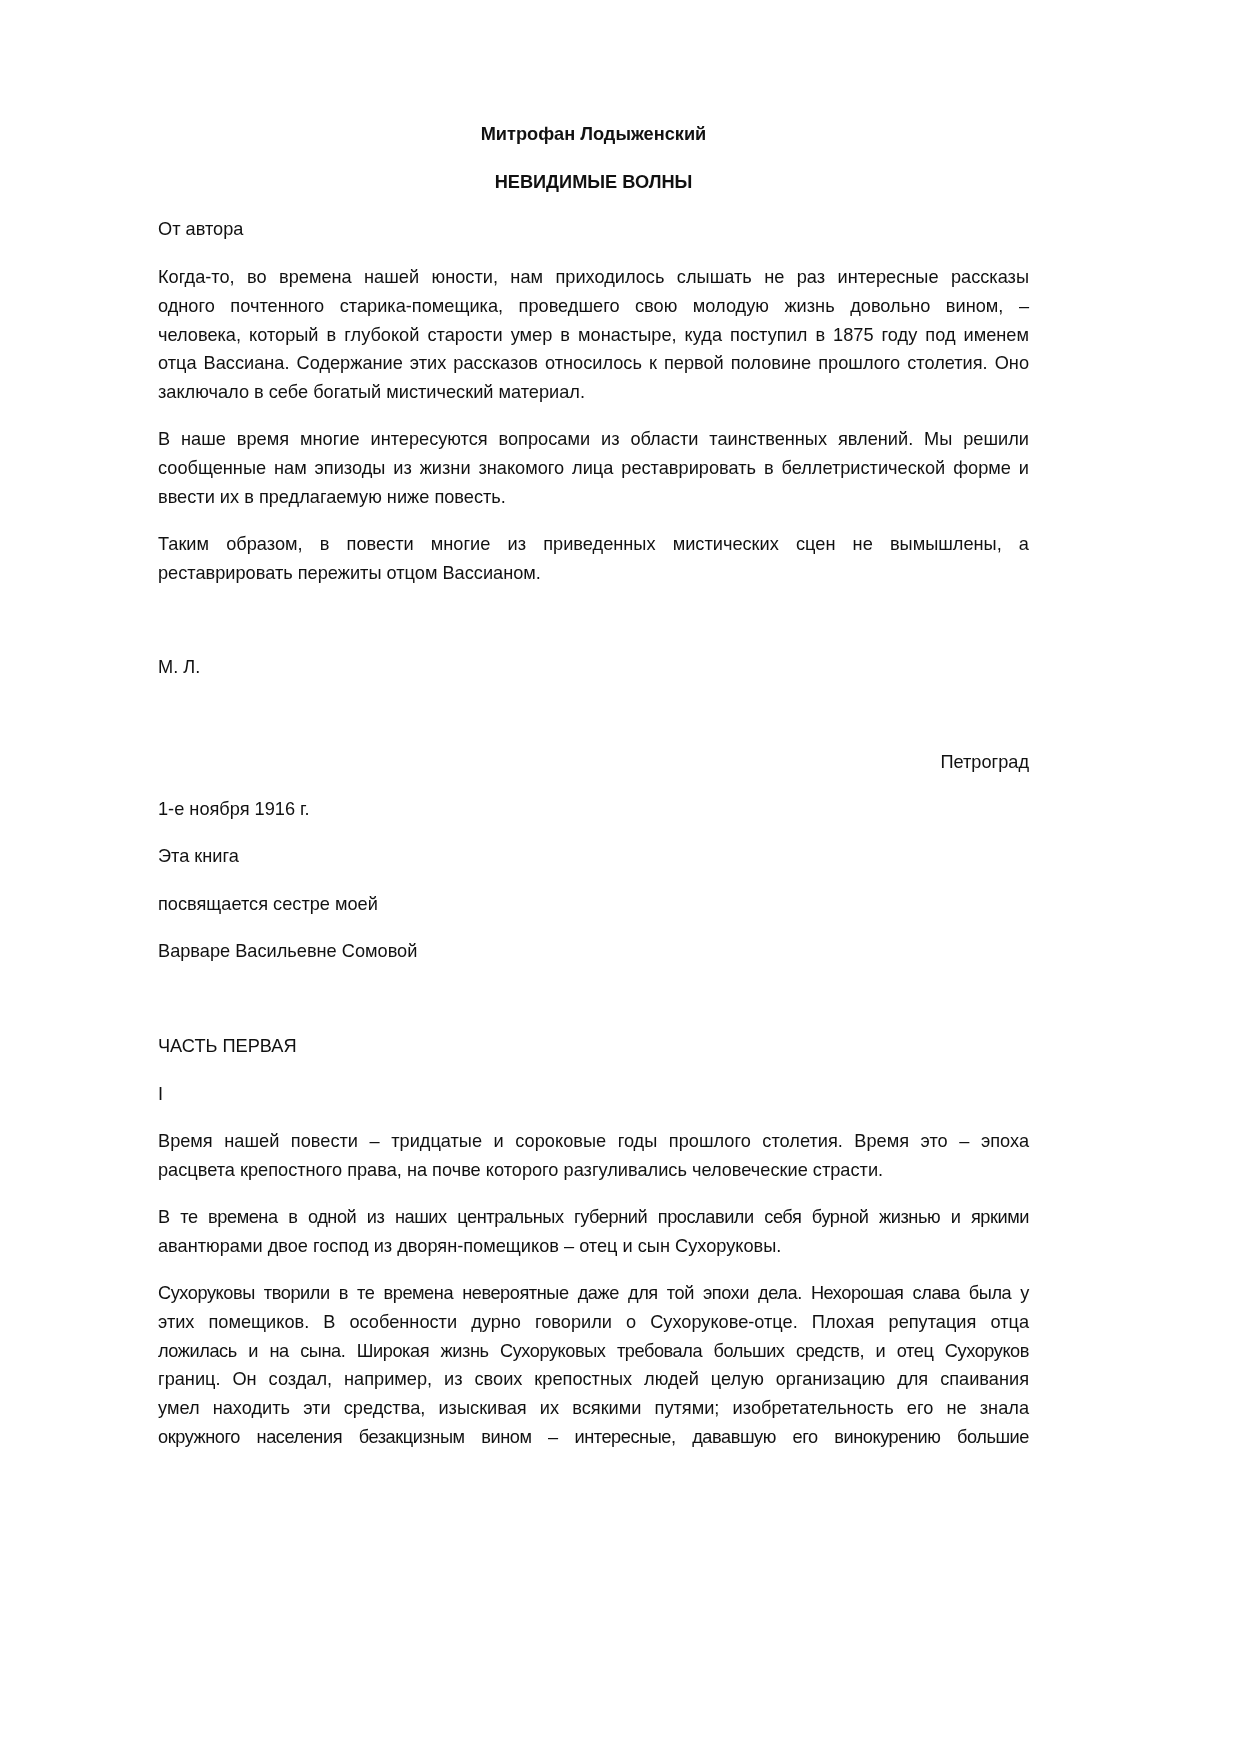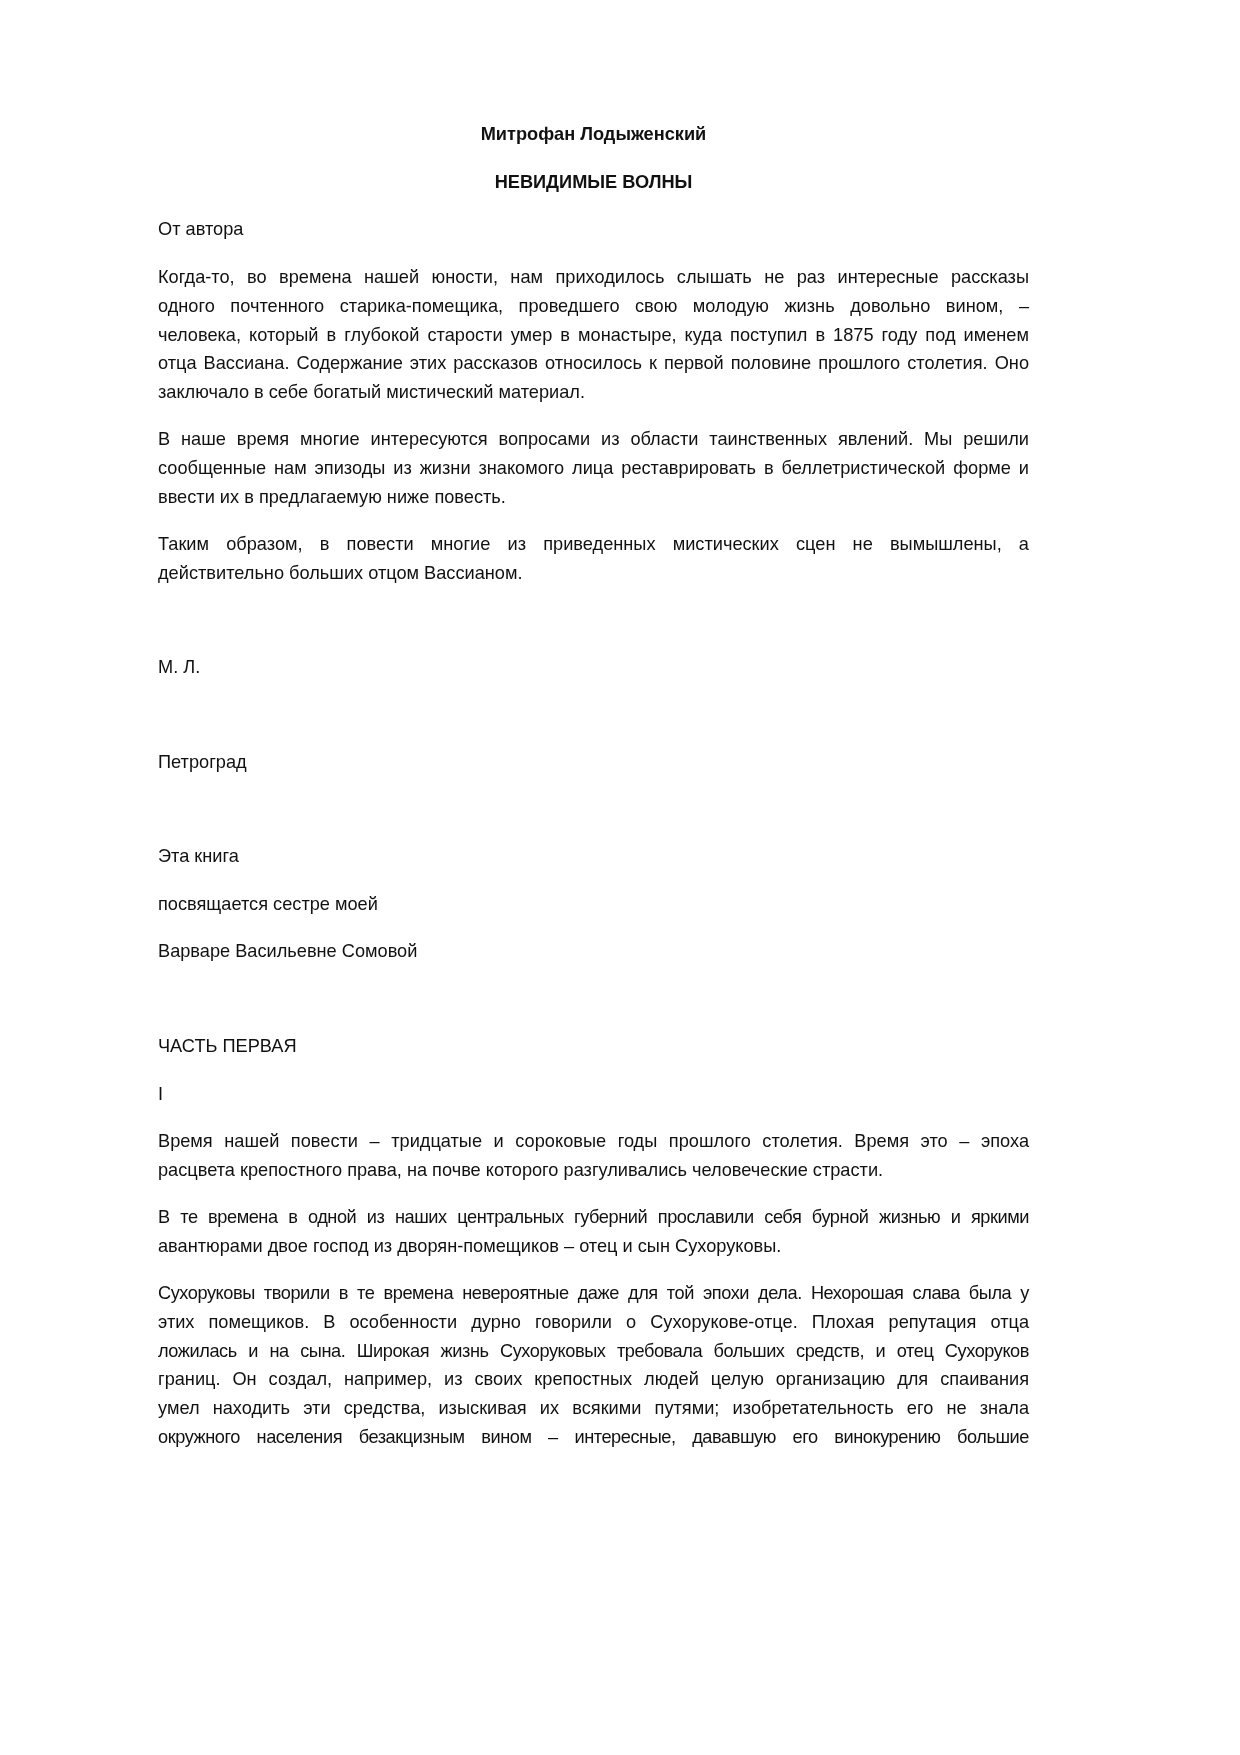--- a/index.html
+++ b/index.html
@@ -70,26 +70,27 @@
   </div>
 
   <div class="blk" style="top:409px;">
     <span class="line" style="display: block;">В наше время многие интересуются вопросами из области таинственных явлений. Мы решили</span>
     <span class="line" style="display: block;">сообщенные нам эпизоды из жизни знакомого лица реставрировать в беллетристической форме и</span>
     <span class="line last" style="display: block;">ввести их в предлагаемую ниже повесть.</span>
   </div>
 
   <div class="blk" style="top:514px;">
     <span class="line" style="display: block;">Таким образом, в повести многие из приведенных мистических сцен не вымышлены, а</span>
-    <span class="line last" style="display: block;">действительно больших отцом Вассианом.</span>
+    <span class="line last" style="display: block;">реставрировать пережиты отцом Вассианом.</span>
   </div>
 
   <div class="blk" style="top:637px;">М. Л.</div>
 
-  <div class="blk" style="top:732px;">Петроград</div>
+  <div class="blk" style="top:732px;text-align:right;">Петроград</div>
+  <div class="blk" style="top:779px;">1-е ноября 1916 г.</div>
 
   <div class="blk" style="top:826px;">Эта книга</div>
   <div class="blk" style="top:874px;">посвящается сестре моей</div>
   <div class="blk" style="top:921px;">Варваре Васильевне Сомовой</div>
 
   <div class="blk" style="top:1016px;">ЧАСТЬ ПЕРВАЯ</div>
   <div class="blk" style="top:1064px;">I</div>
 
   <div class="blk" style="top:1111px;">
     <span class="line" style="display: block;">Время нашей повести – тридцатые и сороковые годы прошлого столетия. Время это – эпоха</span>

